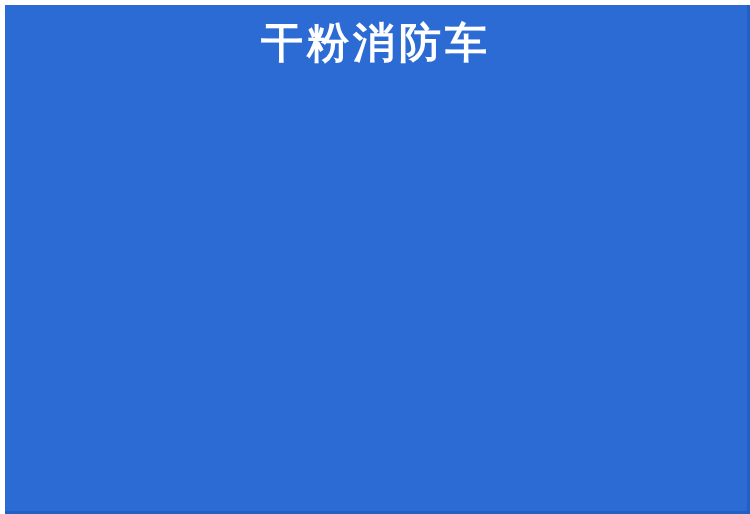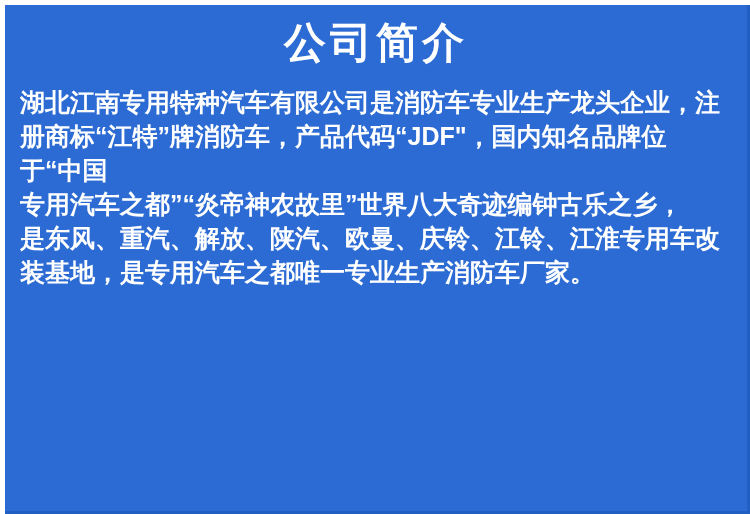--- a/index.html
+++ b/index.html
@@ -48,22 +48,16 @@
     text-align: left;
   }
   .para.first {
     margin-top: 16px;
   }
 </style>
 </head>
 <body>
 
 <div class="page">
-  <h1 class="title">公司简介</h1>
+  <h1 class="title">干粉消防车</h1>
   <div class="content">
-    <p class="para first">湖北江南专用特种汽车有限公司是消防车专业生产龙头企业，注
-册商标“江特”牌消防车，产品代码“JDF"，国内知名品牌位
-于“中国
-专用汽车之都”“炎帝神农故里”世界八大奇迹编钟古乐之乡，
-是东风、重汽、解放、陕汽、欧曼、庆铃、江铃、江淮专用车改
-装基地，是专用汽车之都唯一专业生产消防车厂家。</p>
   </div>
 </div>
 
 </body></html>

